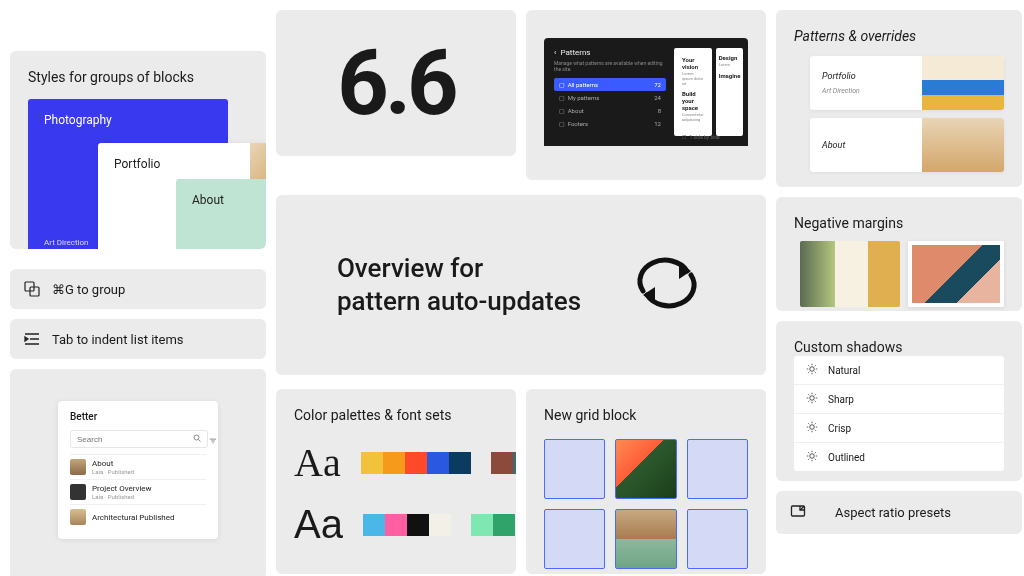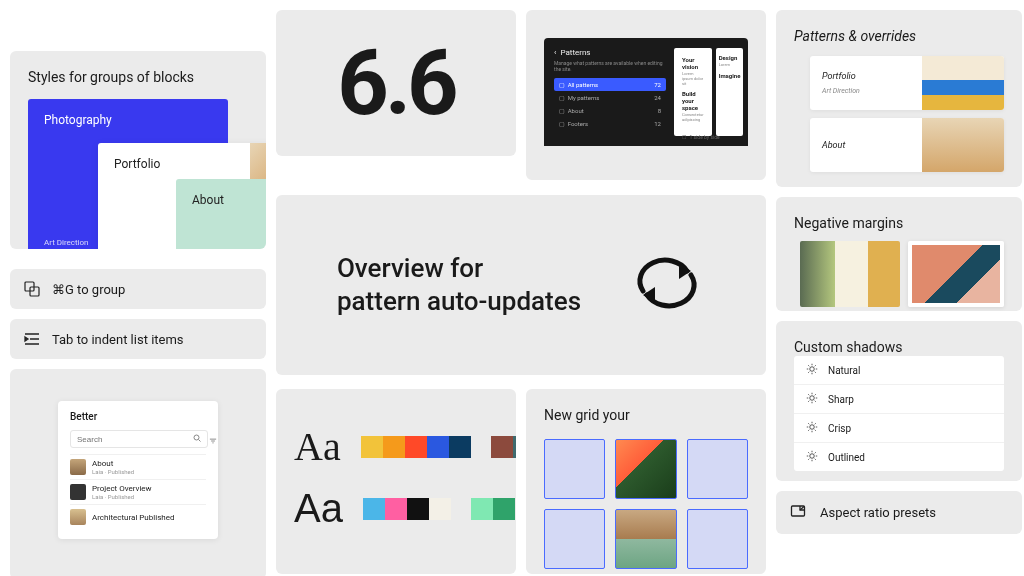--- a/index.html
+++ b/index.html
@@ -113,21 +113,21 @@
   .th-b{background:linear-gradient(180deg,#e8d5b5,#d4a66a);}
   .neg-card{height:114px;}
   .neg-imgs{margin-top:10px;display:flex;gap:8px;padding-left:6px;}
   .neg-a{width:100px;height:66px;background:linear-gradient(90deg,#5a6b52 0%,#b4c77e 35%,#f6f1e0 35% 68%,#e0b050 68%);border-radius:2px;}
   .neg-b{width:96px;height:66px;background:linear-gradient(135deg,#e08a6c 0%,#e08a6c 48%,#1a4a5e 48% 70%,#e8b4a0 70%);border-radius:2px;border:4px solid #fff;box-shadow:0 1px 4px rgba(0,0,0,.1);}
   .shadows-card{height:160px;}
   .shadow-list{margin-top:1px;background:#ffffff;border-radius:3px;overflow:hidden;}
   .shadow-item{display:flex;align-items:center;gap:10px;padding:7px 12px;font-size:10px;border-bottom:1px solid #f0f0f0;}
   .shadow-item:last-child{border-bottom:none;}
   .sun-icon{width:12px;height:12px;}
-  .aspect-pill{background:#ebebeb;border-radius:6px;padding:12px 14px;display:flex;align-items:center;gap:14px;font-size:13px;}
+  .aspect-pill{background:#ebebeb;border-radius:6px;padding:12px 14px;display:flex;align-items:center;gap:29px;font-size:13px;}
 </style>
 </head>
 <body>
 
 <div class="grid">
 
   <div>
     <div class="card styles-card">
       <div class="card-title">Styles for groups of blocks</div>
       <div class="block-stack">
@@ -282,20 +282,21 @@
         <svg viewBox="0 0 76 64" fill="none" stroke="#111" stroke-width="5" stroke-linecap="round" stroke-linejoin="round">
           <path d="M14 40 A24 20 0 0 1 58 20"></path>
           <path d="M62 24 A24 20 0 0 1 18 44"></path>
           <path d="M50 12 L62 20 L50 28" fill="#111" stroke="none"></path>
           <path d="M26 52 L14 44 L26 36" fill="#111" stroke="none"></path>
         </svg>
       </div>
     </div>
 
     <div class="card palettes-card">
+      <div class="card-title">Color palettes &amp; font sets</div>
       <div class="aa-row">
         <span class="aa-serif">Aa</span>
         <span class="swatch-row" id="pal-r1">
             <span class="swatch" style="background: rgb(242, 195, 58);"></span>
             <span class="swatch" style="background: rgb(245, 154, 27);"></span>
             <span class="swatch" style="background: rgb(255, 73, 40);"></span>
             <span class="swatch" style="background: rgb(42, 88, 224);"></span>
             <span class="swatch" style="background: rgb(11, 59, 97);"></span>
           </span>
         <span class="swatch-row" id="pal-r1b">
@@ -312,21 +313,21 @@
             <span class="swatch" style="background: rgb(243, 240, 231);"></span>
           </span>
         <span class="swatch-row" id="pal-r2b">
             <span class="swatch" style="background: rgb(127, 232, 178);"></span>
             <span class="swatch" style="background: rgb(47, 163, 106);"></span>
           </span>
       </div>
     </div>
 
     <div class="card grid-card">
-      <div class="card-title">New grid your</div>
+      <div class="card-title">New grid block</div>
       <div class="grid-block">
         <div class="grid-cell"></div>
         <div class="grid-cell img1"></div>
         <div class="grid-cell"></div>
         <div class="grid-cell"></div>
         <div class="grid-cell img2"></div>
         <div class="grid-cell"></div>
       </div>
     </div>
   </div>

